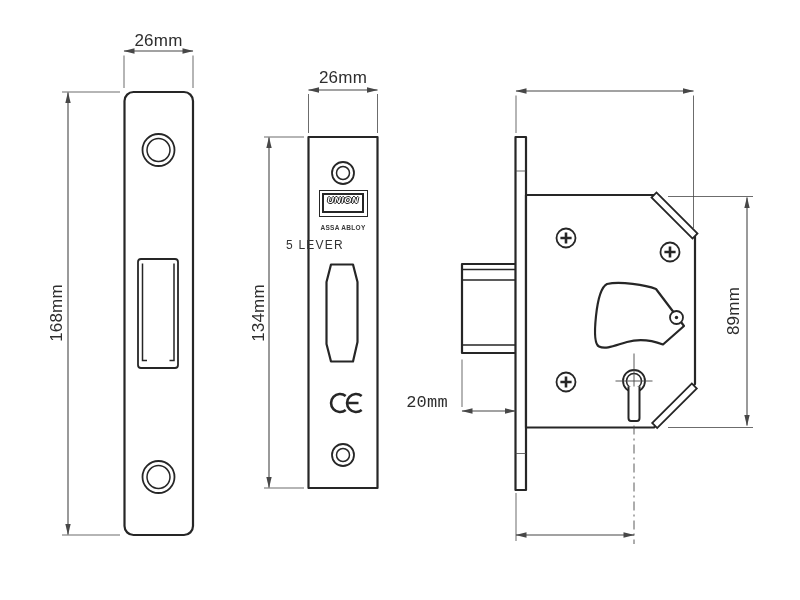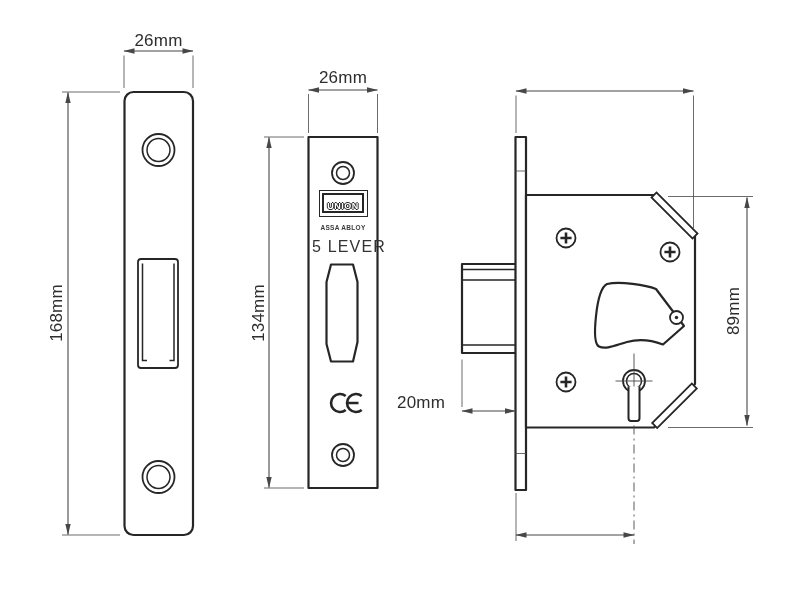--- a/index.html
+++ b/index.html
@@ -23,41 +23,41 @@
   .cross{stroke:var(--outline);stroke-width:2.6;fill:none;stroke-linecap:butt;}
   .dim{stroke:var(--dimension);stroke-width:1.1;fill:none;}
   .ext{stroke:var(--dimension);stroke-width:1;fill:none;opacity:.8;}
   .fine{stroke:var(--dimension);stroke-width:.9;fill:none;}
   .dash{stroke-dasharray:9 4 2 4;}
   .label{
     position:absolute;font-size:17px;letter-spacing:.2px;
     color:var(--text);text-align:center;white-space:nowrap;line-height:20px;
   }
   .vlabel{transform:rotate(-90deg);transform-origin:center center;}
-  .right{text-align:left;}
+  .right{text-align:center;font-family:Liberation Mono, monospace;}
   
   .union-box{
     position:absolute;left:318.5px;top:189.5px;width:49px;height:27px;
     border:1.5px solid var(--outline);box-sizing:border-box;background:#fff;
   }
   .union-box-inner{
     position:absolute;left:2.5px;top:2.5px;right:2.5px;bottom:2.5px;
-    border:2px solid var(--outline);display:flex;align-items:flex-end;justify-content:center;
+    border:2px solid var(--outline);display:flex;align-items:flex-start;justify-content:center;font-style:italic;
   }
   .union-text{
     font-size:9px;font-weight:bold;letter-spacing:.5px;color:#fff;
     text-shadow:-1px 0 var(--outline),1px 0 var(--outline),0 -1px var(--outline),0 1px var(--outline);
   }
   .assa{
     position:absolute;left:313px;top:224px;width:60px;text-align:center;
     font-size:6.5px;font-weight:bold;letter-spacing:.3px;color:#3a3a3a;white-space:nowrap;
   }
   .lever-label{
-    position:absolute;left:309px;top:238px;width:80px;text-align:center;
-    font-size:16px;letter-spacing:1.2px;color:#333;white-space:nowrap;
+    position:absolute;left:286px;top:238px;width:80px;
+    font-size:12px;letter-spacing:1.2px;color:#333;white-space:nowrap;
   }
 </style>
 </head>
 <body>
 
 <div id="stage">
 
   <svg width="800" height="600" viewBox="0 0 800 600">
     <defs>
       <marker id="arr" viewBox="0 0 12 7" refX="11" refY="3.5" markerWidth="12" markerHeight="7" markerUnits="userSpaceOnUse" orient="auto-start-reverse">

